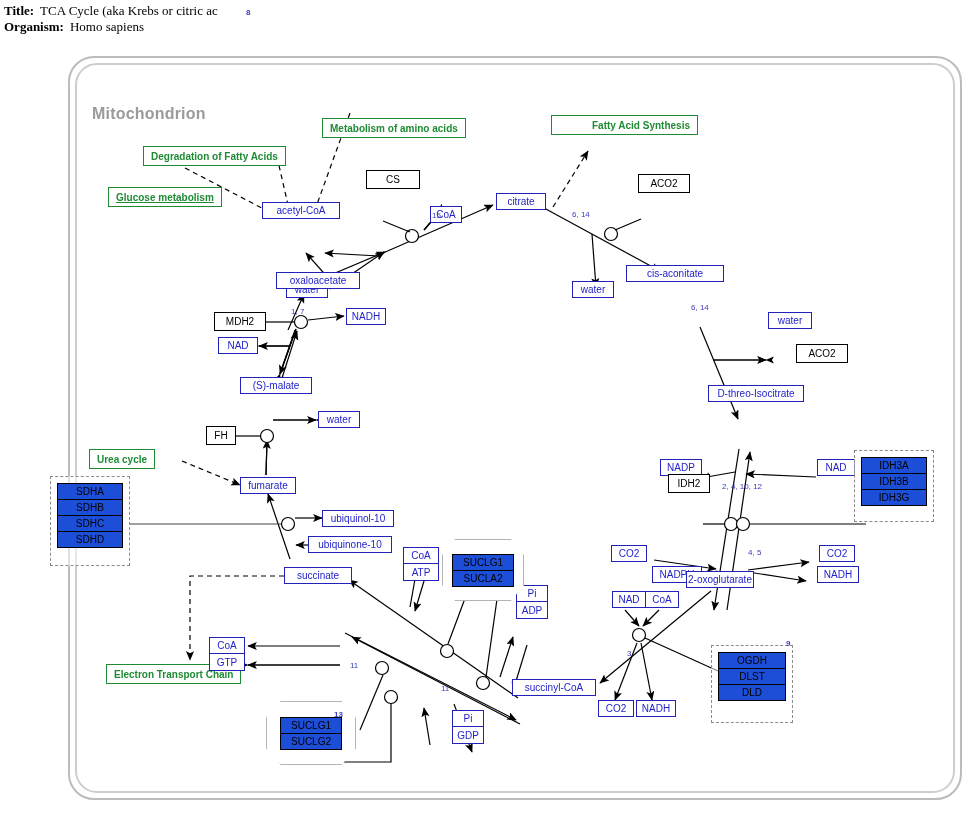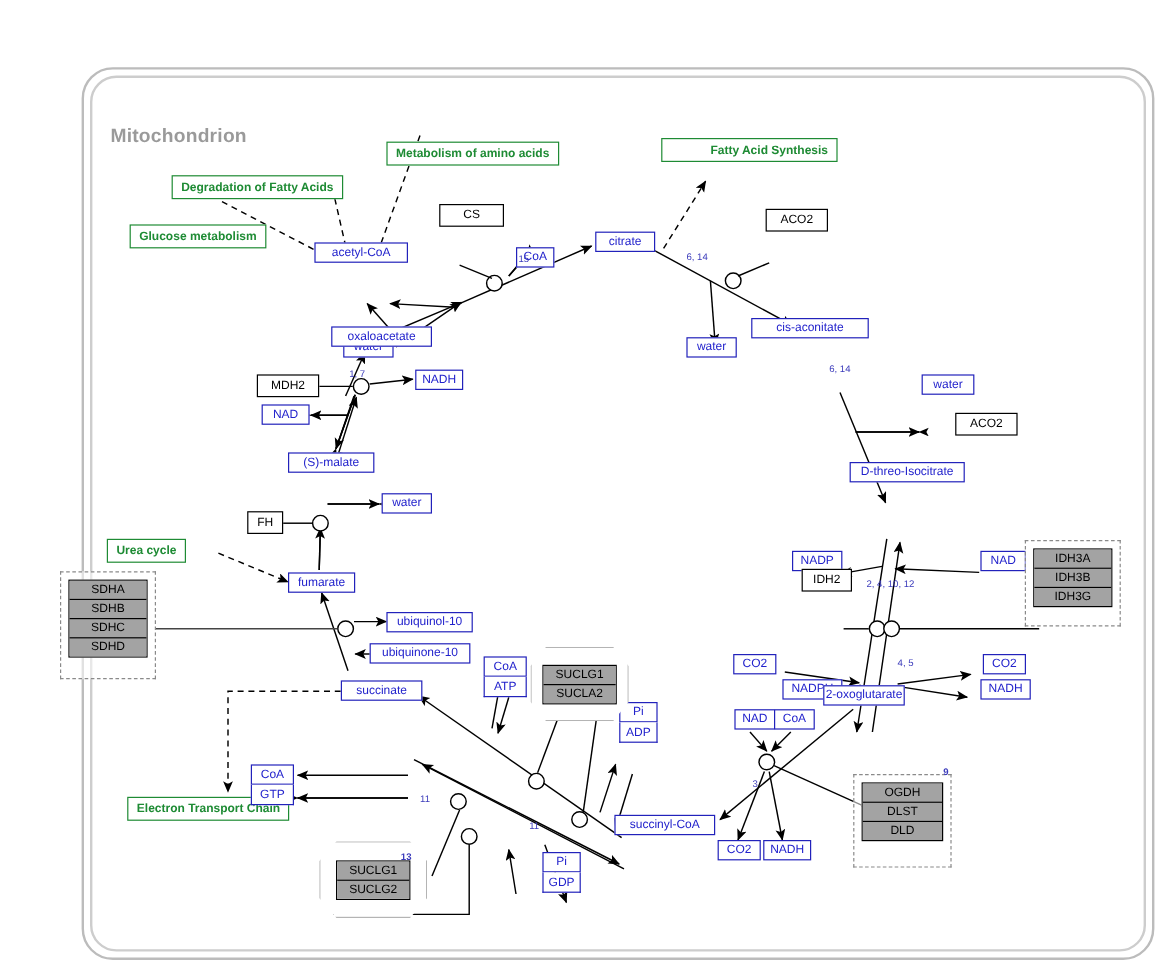--- a/index.html
+++ b/index.html
@@ -170,21 +170,21 @@
     flex-direction: column;
     border: 1px solid #000;
     background: #fff;
   }
   .member {
     box-sizing: border-box;
     font-size: 10px;
     color: #000;
     text-align: center;
     padding: 2px 10px;
-    background: #a3a3a3;
+    background: #1d4ed8;
     white-space: nowrap;
   }
   .member + .member {
     border-top: 1px solid #000;
   }
 
   .group-badge {
     position: absolute;
     font-size: 8px;
     font-weight: bold;
@@ -197,20 +197,29 @@
     font-size: 8px;
     color: #3b3bbb;
     white-space: nowrap;
   }
 </style>
 </head>
 <body>
 
 <div id="root">
 
+  <div id="header">
+    <div class="hdr-line" id="hdr-title">
+      <span class="hdr-label">Title:</span><span class="hdr-value">TCA Cycle (aka Krebs or citric ac</span>
+    </div>
+    <div class="hdr-line" id="hdr-organism">
+      <span class="hdr-label">Organism:</span><span class="hdr-value">Homo sapiens</span>
+    </div>
+    <div id="hdr-badge">8</div>
+  </div>
 
   <div id="canvas">
 
     <div id="mito-outer"></div>
     <div id="mito-inner"></div>
     <div id="mito-label">Mitochondrion</div>
 
     <svg id="svg-layer" viewBox="0 0 975 773">
       <defs>
         <marker id="ah" markerWidth="9" markerHeight="9" refX="7.4" refY="3.4" orient="auto">
@@ -339,21 +348,21 @@
         <path d="M470,545 L470,545"></path>
       </g>
     </svg>
 
     <div class="node pathway" style="left:322px; top:78px;">
       <span>Metabolism of amino acids</span>
     </div>
     <div class="node pathway" style="left:143px; top:106px;">
       <span>Degradation of Fatty Acids</span>
     </div>
-    <div class="node pathway" style="left:108px; top:147px;">
+    <div class="node pathway" style="left:108px; top:147px;text-decoration:underline;">
       <span>Glucose metabolism</span>
     </div>
     <div class="node pathway" style="left:551px; top:75px;padding-left:40px;">
       <span>Fatty Acid Synthesis</span>
     </div>
     <div class="node pathway" style="left:89px; top:409px;">
       <span>Urea cycle</span>
     </div>
     <div class="node pathway" style="left:106px; top:624px;">
       <span>Electron Transport Chain</span>

